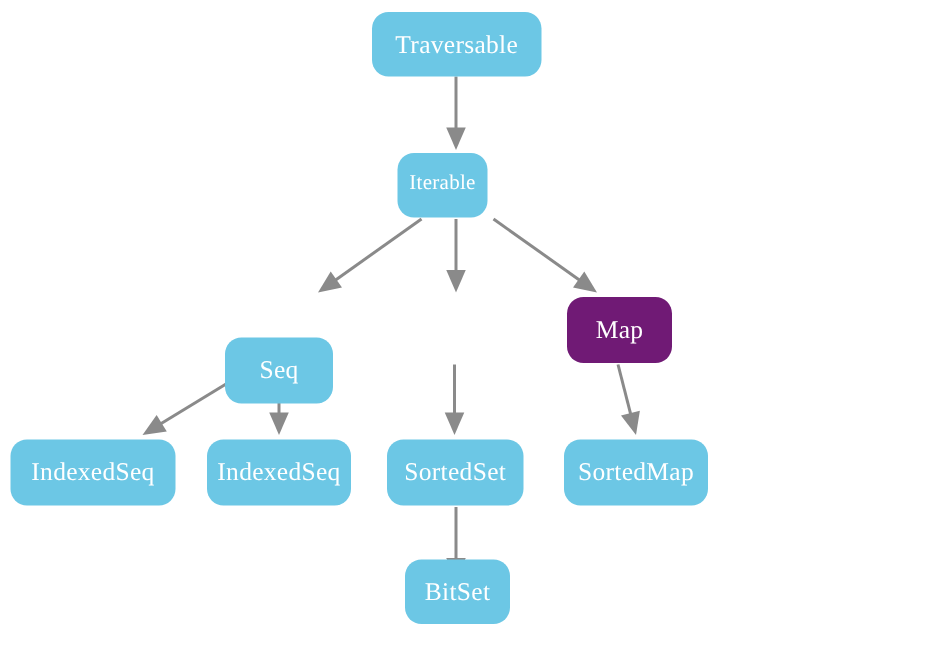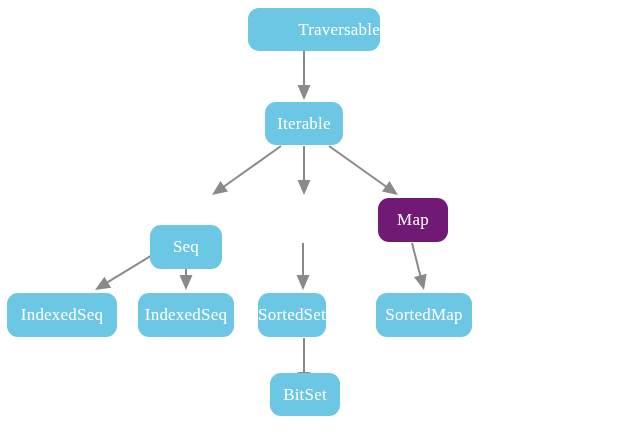--- a/index.html
+++ b/index.html
@@ -80,39 +80,39 @@
       <g>
         <line x1="412" y1="243" x2="420.7840178115443" y2="277.40406976188194" stroke="#8A8A8A" stroke-width="2"></line>
         <polygon points="424,290 413.99128620195364,277.07422543486086 426.5872164400717,273.8582432464052" fill="#8A8A8A"></polygon>
       </g>
       <g>
         <line x1="304" y1="338" x2="304" y2="374" stroke="#8A8A8A" stroke-width="2"></line>
         <polygon points="304,387 297.5,372 310.5,372" fill="#8A8A8A"></polygon>
       </g>
     </svg>
 
-  <div class="node" id="n-traversable" style="left: 248px; top: 8px; width: 132px; height: 43px; background: rgb(108, 199, 229); color: rgb(255, 255, 255); border-radius: 11px; font-size: 17px; justify-content: flex-end;">
+  <div class="node" id="n-traversable" style="left: 248px; top: 8px; width: 113px; height: 43px; background: rgb(108, 199, 229); color: rgb(255, 255, 255); border-radius: 11px; font-size: 17px;">
     <span class="node-label">Traversable</span>
   </div>
-  <div class="node" id="n-iterable" style="left: 265px; top: 102px; width: 78px; height: 43px; background: rgb(108, 199, 229); color: rgb(255, 255, 255); border-radius: 11px; font-size: 17px; font-family: Liberation Serif, serif;">
+  <div class="node" id="n-iterable" style="left: 265px; top: 102px; width: 60px; height: 43px; background: rgb(108, 199, 229); color: rgb(255, 255, 255); border-radius: 11px; font-size: 14px; font-family: Liberation Serif, serif;">
     <span class="node-label">Iterable</span>
   </div>
   <div class="node" id="n-seq" style="left: 150px; top: 198px; width: 72px; height: 44px; background: rgb(108, 199, 229); color: rgb(255, 255, 255); border-radius: 11px; font-size: 17px; margin-top: 27px;">
     <span class="node-label">Seq</span>
   </div>
   <div class="node" id="n-map" style="left: 378px; top: 198px; width: 70px; height: 44px; background: #701a75; color: rgb(255, 255, 255); border-radius: 11px; font-size: 17px;">
     <span class="node-label">Map</span>
   </div>
   <div class="node" id="n-indexedseq" style="left: 7px; top: 293px; width: 110px; height: 44px; background: rgb(108, 199, 229); color: rgb(255, 255, 255); border-radius: 11px; font-size: 17px; text-align: right;">
     <span class="node-label">IndexedSeq</span>
   </div>
   <div class="node" id="n-linearseq" style="left: 138px; top: 293px; width: 96px; height: 44px; background: rgb(108, 199, 229); color: rgb(255, 255, 255); border-radius: 11px; font-size: 17px;">
     <span class="node-label">IndexedSeq</span>
   </div>
-  <div class="node" id="n-sortedset" style="left: 258px; top: 293px; width: 68px; height: 44px; background: rgb(108, 199, 229); color: rgb(255, 255, 255); border-radius: 11px; font-size: 17px;">
+  <div class="node" id="n-sortedset" style="left: 258px; top: 293px; width: 91px; height: 44px; background: rgb(108, 199, 229); color: rgb(255, 255, 255); border-radius: 11px; font-size: 17px;">
     <span class="node-label">SortedSet</span>
   </div>
   <div class="node" id="n-sortedmap" style="left: 376px; top: 293px; width: 96px; height: 44px; background: rgb(108, 199, 229); color: rgb(255, 255, 255); border-radius: 11px; font-size: 17px;">
     <span class="node-label">SortedMap</span>
   </div>
   <div class="node" id="n-bitset" style="left: 270px; top: 373px; width: 70px; height: 43px; background: rgb(108, 199, 229); color: rgb(255, 255, 255); border-radius: 11px; font-size: 17px;">
     <span class="node-label">BitSet</span>
   </div>
 
 </div>

